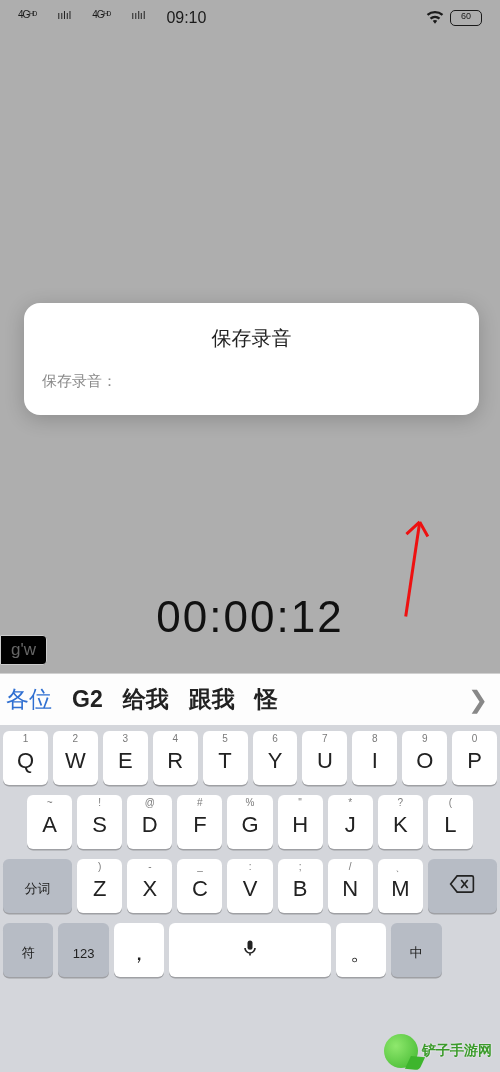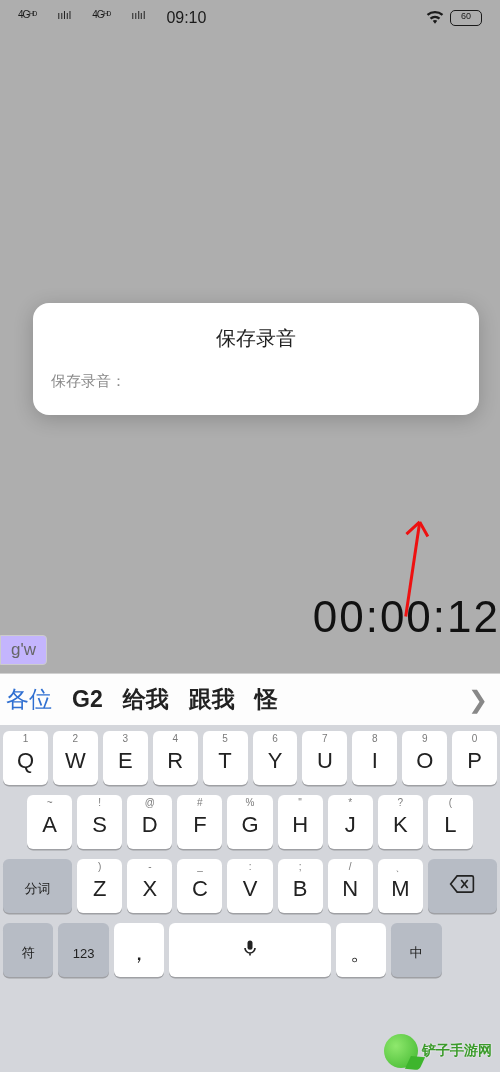--- a/index.html
+++ b/index.html
@@ -6,35 +6,35 @@
     body { width: 500px; height: 1072px; background: #aeaeae; position: relative; overflow: hidden; border-radius: 24px 24px 0 0; }
 
     .status-bar { position: absolute; top: 0; left: 0; right: 0; height: 36px; display: flex; align-items: center; padding: 0 18px; color: #1a1a1a; font-size: 14px; }
     .status-left { display: flex; align-items: flex-start; gap: 21px; }
     .sig { font-size: 10px; letter-spacing: -1px; }
     .time { font-size: 16px; font-weight: 500; }
     .status-right { margin-left: auto; display: flex; align-items: center; gap: 6px; }
     .wifi-icon svg { width: 18px; height: 14px; }
     .battery { border: 1.5px solid #1a1a1a; border-radius: 5px; width: 32px; height: 16px; display: flex; justify-content: center; font-size: 9px; padding: 0 2px; position: relative; }
 
-    .dialog { position: absolute; top: 303px; left: 33px; right: 21px; background: #fff; border-radius: 16px; padding: 22px 18px 14px 18px; box-shadow: 0 4px 20px rgba(0,0,0,.2); }
+    .dialog { position: absolute; top: 303px; left: 24px; right: 21px; background: #fff; border-radius: 16px; padding: 22px 18px 14px 18px; box-shadow: 0 4px 20px rgba(0,0,0,.2); }
     .dialog-title { text-align: center; font-size: 20px; color: #222; margin-bottom: 20px; }
     .input-label { font-size: 15px; color: #8a8a8a; margin-bottom: 10px; }
     .name-input { width: 100%; border: 1px solid #d8d8d8; border-radius: 6px; padding: 8px 10px; font-size: 17px; color: #222; background: #fff; }
     .name-input-wrap { position: relative; margin-bottom: 24px; }
     .sel { position: absolute; left: 10px; top: 8px; background: #b8d6f5; font-size: 17px; pointer-events: none; padding: 0 1px; }
     .dialog-actions { display: flex; justify-content: space-between; padding: 0 10px 2px 10px; }
     .dlg-btn { color: #2f6fd1; font-size: 19px; background: none; border: none; padding: 6px 8px; }
 
     .arrow { position: absolute; top: 510px; left: 390px; transform: rotate(28deg); }
     .arrow svg { width: 50px; height: 110px; }
 
-    .timer-bg { position: absolute; top: 592px; left: 0; right: 0; text-align: right; font-size: 44px; letter-spacing: 2px; color: #111; font-weight: 400; font-family: "Helvetica Neue", Arial, sans-serif; }
-
-    .pinyin-box { position: absolute; top: 635px; left: 0; background: #c4b5fd; border: 1px solid #ccc; border-radius: 0 4px 4px 0; padding: 4px 10px; font-size: 17px; color: #666; }
+    .timer-bg { position: absolute; top: 592px; left: 0; right: 0; text-align: center; font-size: 44px; letter-spacing: 2px; color: #111; font-weight: 400; font-family: "Helvetica Neue", Arial, sans-serif; }
+
+    .pinyin-box { position: absolute; top: 635px; left: 0; background: #000000; border: 1px solid #ccc; border-radius: 0 4px 4px 0; padding: 4px 10px; font-size: 17px; color: #666; }
 
     .candidates { position: absolute; top: 673px; left: 0; right: 0; height: 52px; background: #fdfdfd; border-top: 1px solid #d0d0d0; display: flex; align-items: center; padding: 0 6px; gap: 20px; font-size: 23px; }
     .cand-first { color: #2f6fd1; }
     .cand { color: #222; font-weight: bold; }
     .cand-more { margin-left: auto; color: #888; font-size: 24px; padding: 0 6px; }
 
     .keyboard { position: absolute; top: 725px; left: 0; right: 0; bottom: 0; background: #d4d6db; padding: 6px 3px 6px 3px; display: flex; flex-direction: column; gap: 10px; }
     .krow { display: flex; gap: 5px; }
     .krow.r2 { padding: 0 24px; }
     .key { flex: 1; background: #fff; border-radius: 6px; height: 54px; display: flex; flex-direction: column; align-items: center; justify-content: center; box-shadow: 0 1.5px 0 rgba(0,0,0,.25); position: relative; }

